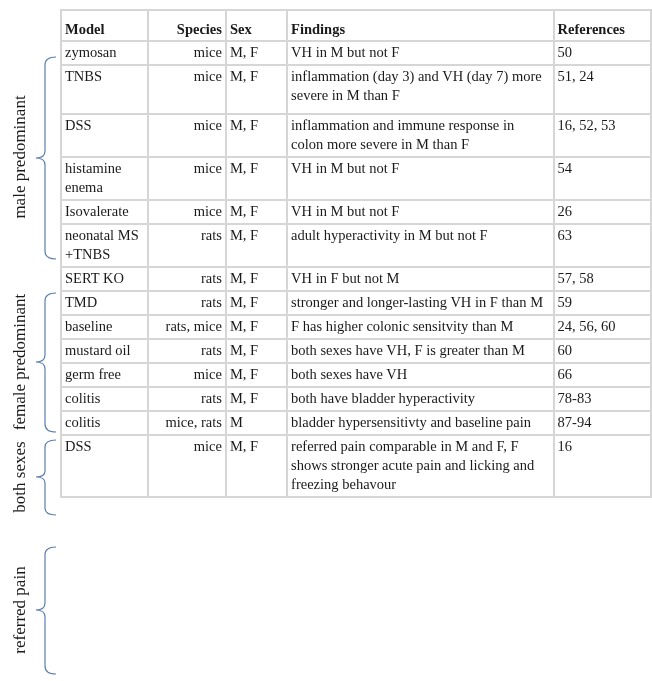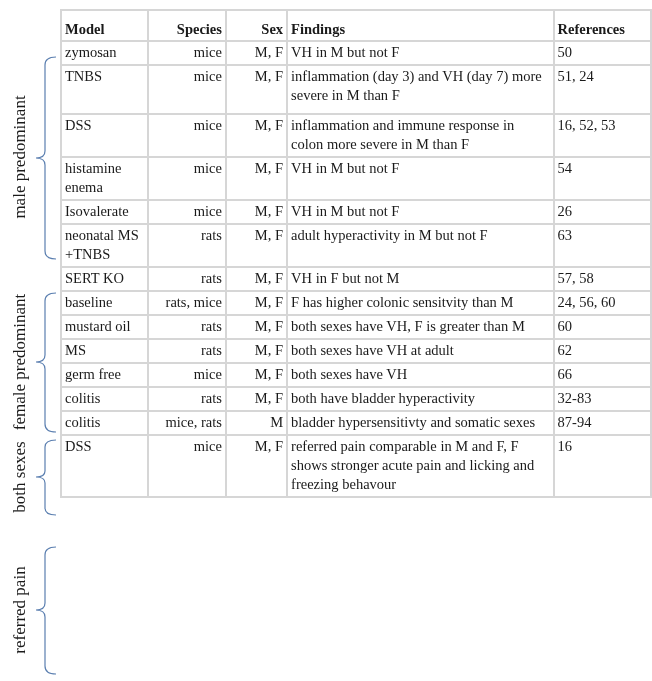--- a/index.html
+++ b/index.html
@@ -5,21 +5,21 @@
   html, body { margin: 0; padding: 0; background: #ffffff; }
   body { width: 652px; height: 681px; position: relative; overflow: hidden;
          font-family: "Liberation Serif", "DejaVu Serif", serif; color: #1a1a1a; }
   .tbl { position: absolute; left: 60px; top: 9px; border-collapse: collapse;
          font-size: 14.5px; line-height: 19px; }
   .tbl td, .tbl th { border: 2px solid #d6d6d6; padding: 1px 3px 2px 3px;
          vertical-align: top; text-align: left; }
   .tbl th { font-weight: bold; padding-top: 9px; padding-bottom: 1px; }
   .tbl .c-model { width: 79px; }
   .tbl .c-species { width: 71px; text-align: right; }
-  .tbl .c-sex { width: 54px; text-align: right; }
+  .tbl .c-sex { width: 54px; text-align: left; }
   .tbl .c-find { width: 263px; }
   .tbl .c-ref { width: 90px; }
   .group-label { position: absolute; font-size: 17px; white-space: nowrap;
          transform-origin: center center; transform: rotate(-90deg); color: #1a1a1a; }
   .bracket { position: absolute; }
 </style>
 </head>
 <body>
 
 <div class="group-label" style="left:-50px; top:147px; width:140px; text-align:center;">male predominant</div>
@@ -94,59 +94,59 @@
       <td class="c-ref">63</td>
     </tr>
     <tr>
       <td class="c-model">SERT KO</td>
       <td class="c-species">rats</td>
       <td class="c-sex">M, F</td>
       <td class="c-find">VH in F but not M</td>
       <td class="c-ref">57, 58</td>
     </tr>
     <tr>
+      <td class="c-model">TMD</td>
+      <td class="c-species">rats</td>
+      <td class="c-sex">M, F</td>
+      <td class="c-find">stronger and longer-lasting VH in F than M</td>
+      <td class="c-ref">59</td>
+    </tr>
+    <tr>
       <td class="c-model">baseline</td>
       <td class="c-species">rats, mice</td>
       <td class="c-sex">M, F</td>
       <td class="c-find">F has higher colonic sensitvity than M</td>
       <td class="c-ref">24, 56, 60</td>
     </tr>
     <tr>
       <td class="c-model">mustard oil</td>
       <td class="c-species">rats</td>
       <td class="c-sex">M, F</td>
       <td class="c-find">both sexes have VH, F is greater than M</td>
       <td class="c-ref">60</td>
     </tr>
     <tr>
-      <td class="c-model">MS</td>
-      <td class="c-species">rats</td>
-      <td class="c-sex">M, F</td>
-      <td class="c-find">both sexes have VH at adult</td>
-      <td class="c-ref">62</td>
-    </tr>
-    <tr>
       <td class="c-model">germ free</td>
       <td class="c-species">mice</td>
       <td class="c-sex">M, F</td>
       <td class="c-find">both sexes have VH</td>
       <td class="c-ref">66</td>
     </tr>
     <tr>
       <td class="c-model">colitis</td>
       <td class="c-species">rats</td>
       <td class="c-sex">M, F</td>
       <td class="c-find">both have bladder hyperactivity</td>
-      <td class="c-ref">32-83</td>
+      <td class="c-ref">78-83</td>
     </tr>
     <tr>
       <td class="c-model">colitis</td>
       <td class="c-species">mice, rats</td>
       <td class="c-sex">M</td>
-      <td class="c-find">bladder hypersensitivty and somatic sexes</td>
+      <td class="c-find">bladder hypersensitivty and baseline pain</td>
       <td class="c-ref">87-94</td>
     </tr>
     <tr>
       <td class="c-model">DSS</td>
       <td class="c-species">mice</td>
       <td class="c-sex">M, F</td>
       <td class="c-find">referred pain comparable in M and F, F shows stronger acute pain and licking and freezing behavour</td>
       <td class="c-ref">16</td>
     </tr>
   </tbody>

